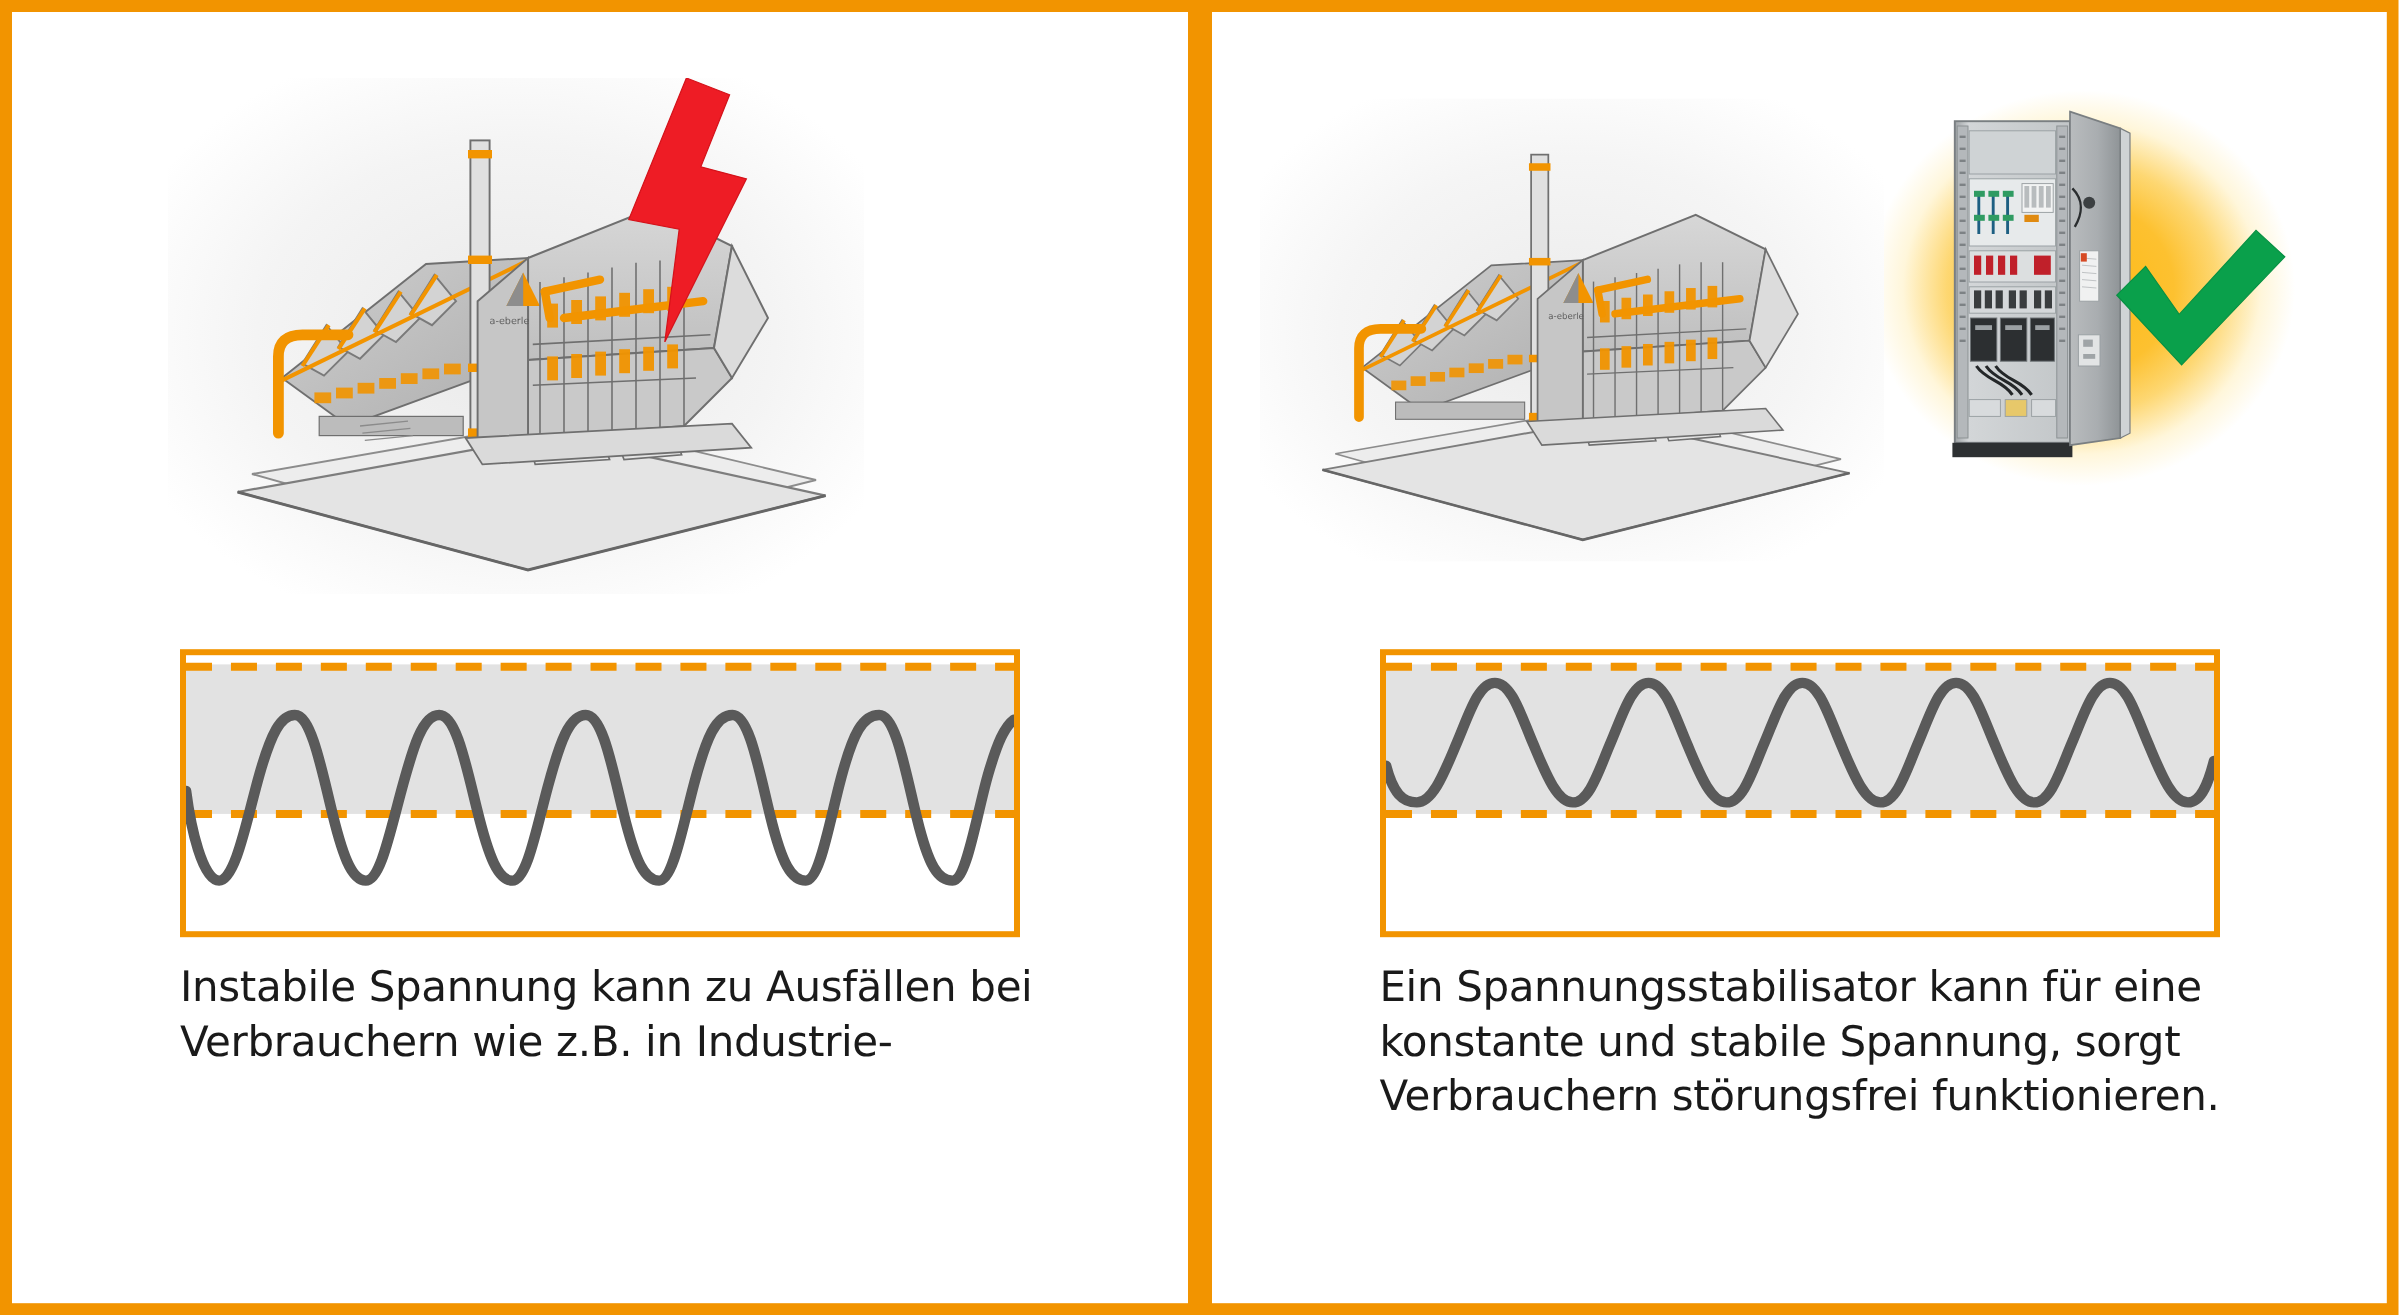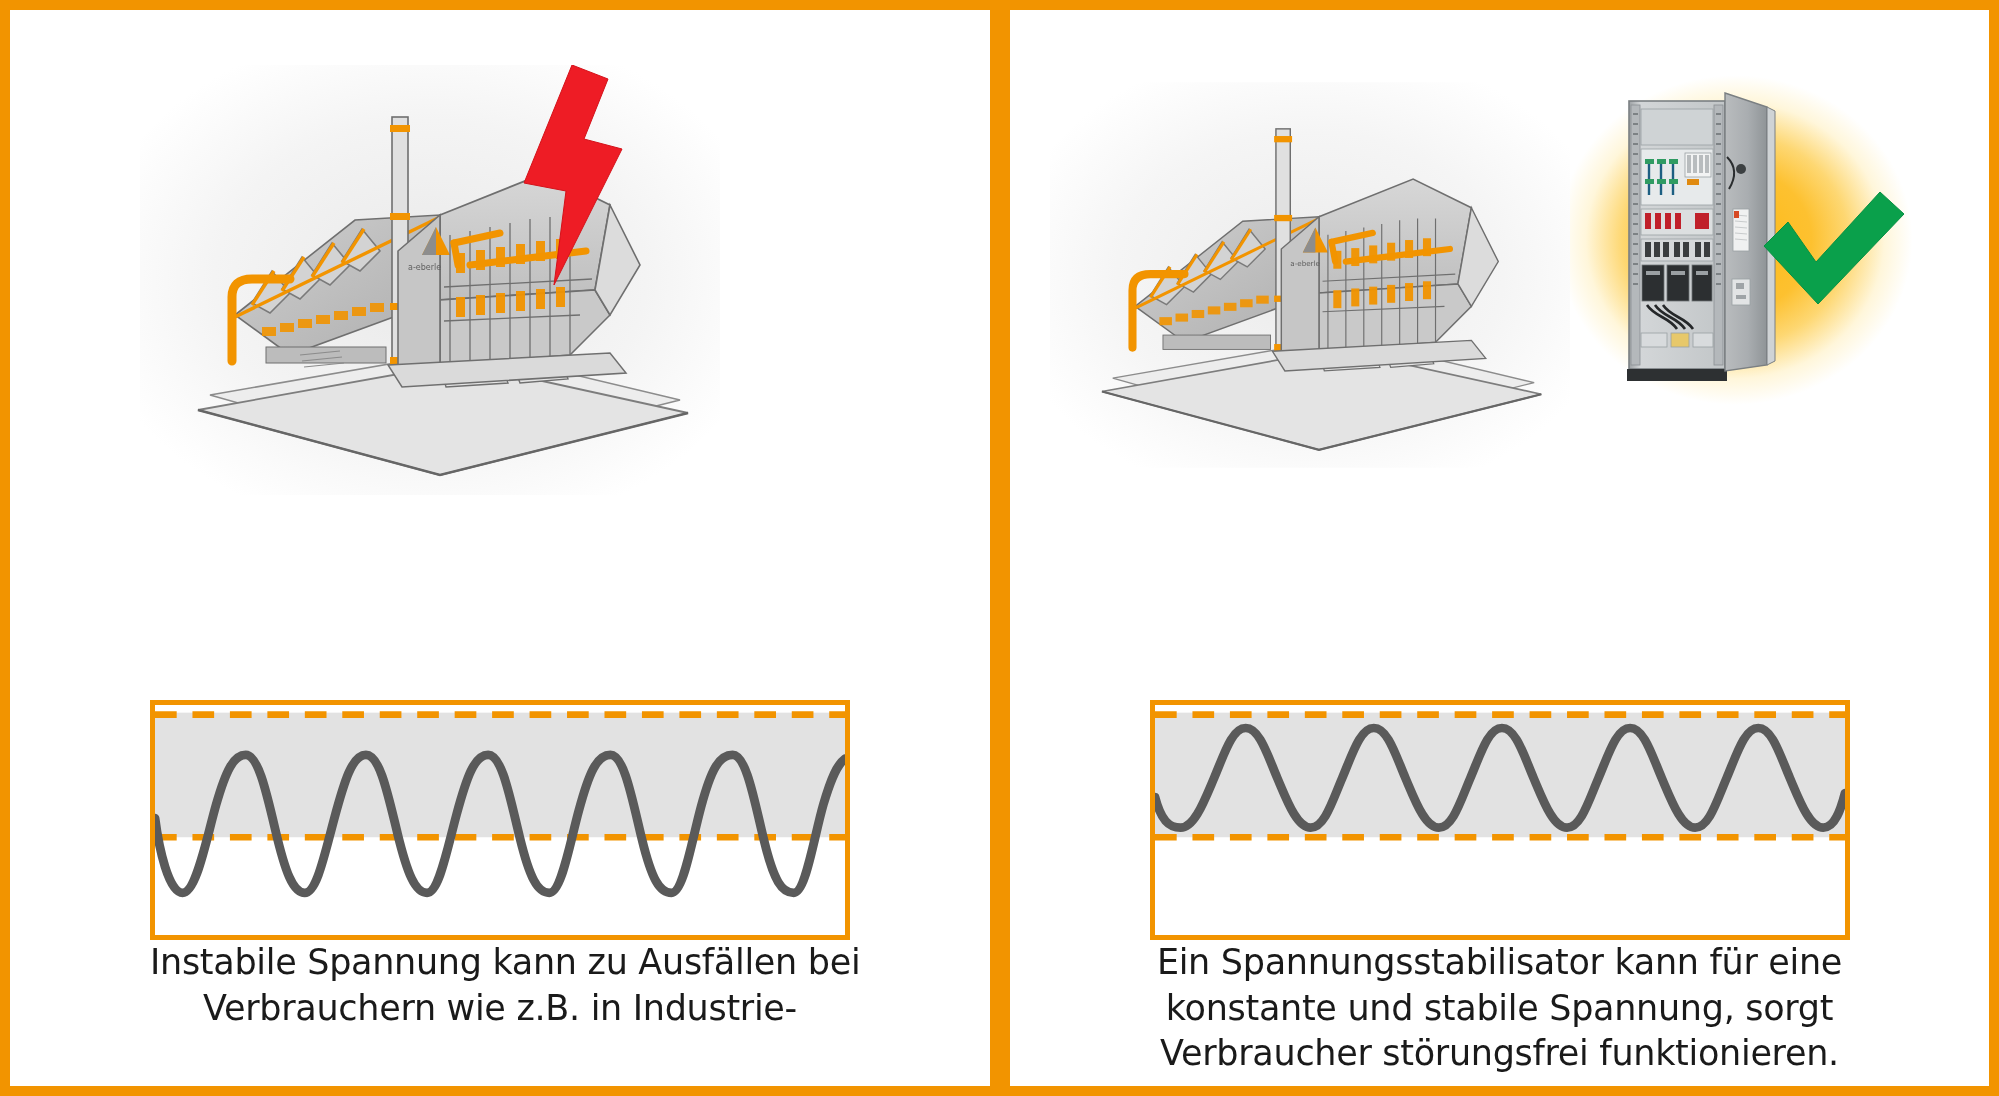--- a/index.html
+++ b/index.html
@@ -31,21 +31,21 @@
     align-items: center;
     background: #ffffff;
   }
   .panel-left  { width: 1000px; }
   .panel-right { width: 999px; border-left-width: 10px; }
 
   
   .illustration {
     position: relative;
     width: 100%;
-    height: 690px;
+    height: 531px;
     flex: none;
   }
   .sketch-left {
     position: absolute;
     left: 130px;  top: 55px;
     width: 580px; height: 430px;
   }
   .sketch-right {
     position: absolute;
     left: 40px; top: 70px;
@@ -93,21 +93,22 @@
   .wave-svg {
     position: absolute;
     left: 0; top: 0;
     width: 100%; height: 100%;
     display: block;
   }
 
   
   .caption {
     width: 700px;
-    text-align: center;
+    margin-top: 20px;
+    text-align: left;
     color: #1a1a1a;
     font-size: 35px;
     line-height: 1.30;
     font-family: "DejaVu Sans", sans-serif;
     font-weight: 400;
     letter-spacing: -0.3px;
     flex: none;
   }
   .caption .line { display: block; white-space: nowrap; }
 </style>
@@ -561,17 +562,17 @@
                  C460,52 468,24 482,24 C496,24 504,52 514,76
                  C524,100 534,128 548,128 C562,128 570,100 580,76
                  C590,52 598,24 612,24 C626,24 634,52 644,76
                  C654,100 664,128 678,128 C690,128 696,108 700,92" fill="none" stroke="#5a5a5a" stroke-width="9" stroke-linecap="round" stroke-linejoin="round"></path>
       </svg>
     </div>
 
     <div class="caption">
       <span class="line">Ein Spannungsstabilisator kann für eine</span>
       <span class="line">konstante und stabile Spannung, sorgt</span>
-      <span class="line">Verbraucher störungsfrei funktionieren.</span>
+      <span class="line">Verbrauchern störungsfrei funktionieren.</span>
     </div>
   </section>
 
 </div>
 
 </body></html>

